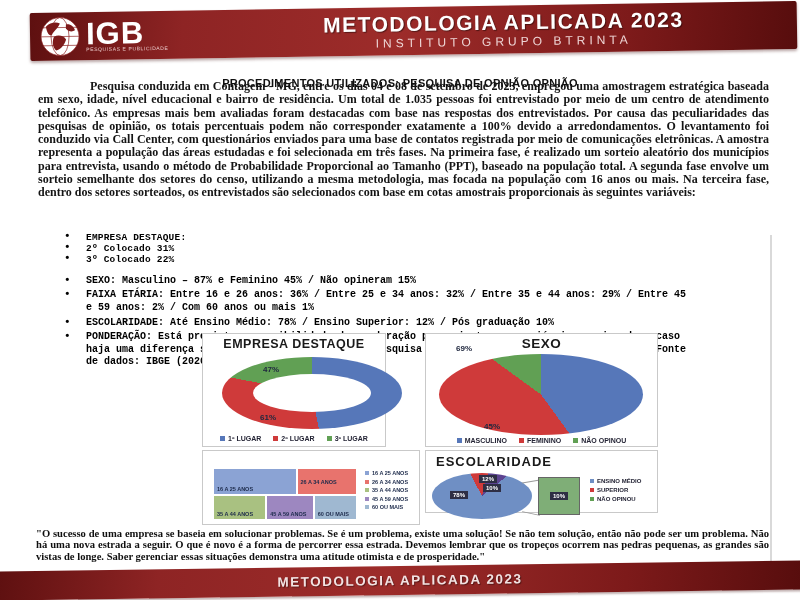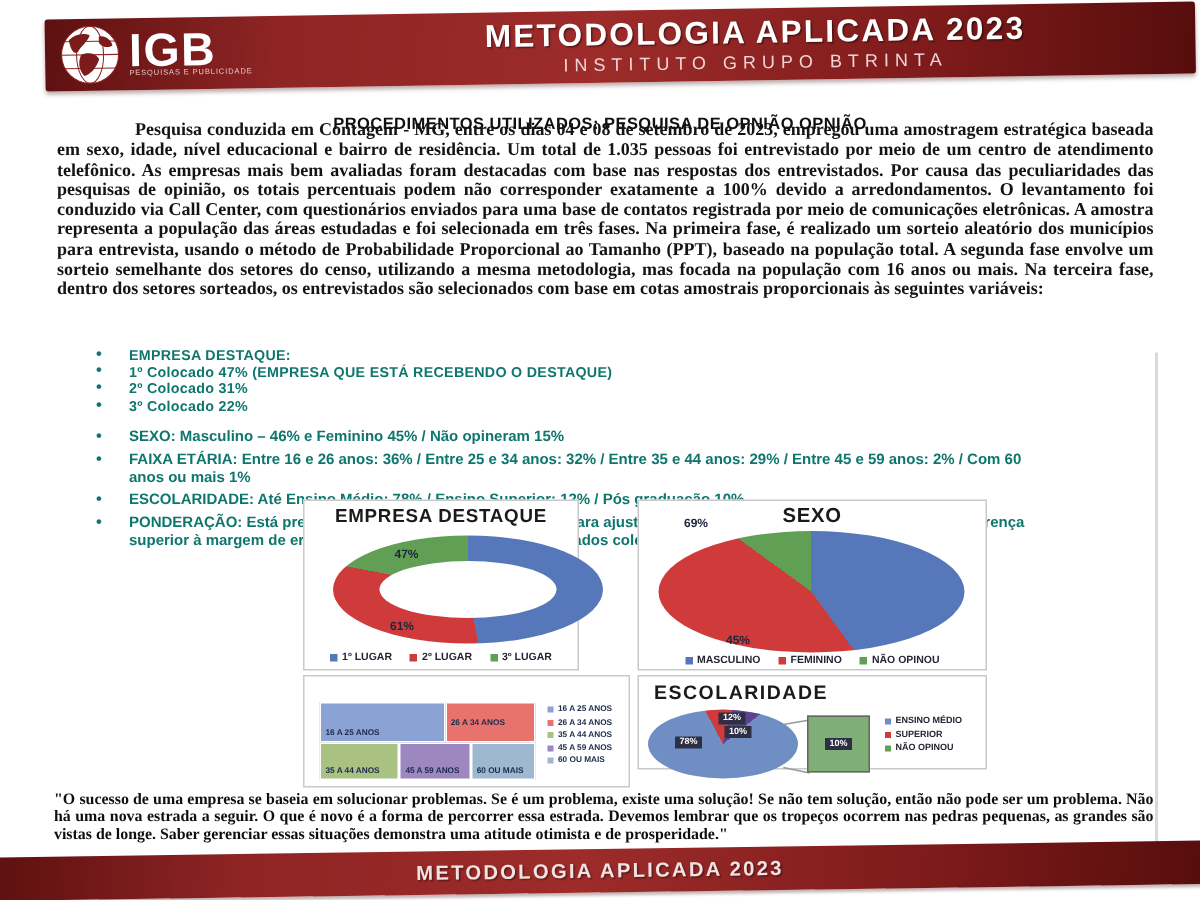--- a/index.html
+++ b/index.html
@@ -16,21 +16,21 @@
   .logo-sub { color:#e8c6c6; font-family:"Liberation Sans",sans-serif; font-size:5px; letter-spacing:.6px; margin-top:-2px; }
   .banner-center { position:absolute; left:210px; right:30px; text-align:center; }
   .banner-title { color:#ffffff; font-family:"Liberation Sans",sans-serif; font-weight:bold; font-size:21px; letter-spacing:1.5px; text-shadow:1px 1px 1px rgba(0,0,0,.45); }
   .banner-sub { color:#eed5d5; font-family:"Liberation Sans",sans-serif; font-size:12px; letter-spacing:4px; }
   .banner-bottom { left:-3px; right:-3px; top:566px; height:29px; transform:rotate(-0.8deg); justify-content:center; box-shadow:0 2px 2px rgba(60,10,10,.3); }
   .footer-title { color:#f2e2e2; font-family:"Liberation Sans",sans-serif; font-weight:bold; font-size:13.5px; letter-spacing:1.5px; text-shadow:1px 1px 1px rgba(0,0,0,.4); }
 
   
   .doc-heading { position:absolute; top:77px; left:0; width:100%; text-align:center; font-family:"Liberation Sans",sans-serif; font-weight:bold; font-size:11px; letter-spacing:.3px; color:#101010; }
   .doc-paragraph { position:absolute; top:80px; left:38px; width:731px; font-size:12px; font-weight:bold; line-height:13.3px; text-align:justify; text-indent:52px; color:#141414; }
-  .doc-bullets { position:absolute; top:232px; left:62px; width:625px; list-style:none; font-family:Liberation Sans, sans-serif; color:#0f766e; }
+  .doc-bullets { position:absolute; top:232px; left:62px; width:625px; list-style:none; font-family:Liberation Mono, monospace; color:#000000; }
   .doc-bullets li { position:relative; padding-left:24px; }
   .doc-bullets li::before { content:"\2022"; position:absolute; left:2px; top:-1px; font-size:11px; }
   .b-g1 { font-size:9.5px; font-weight:bold; line-height:11.2px; letter-spacing:.2px; }
   .b-g2 { font-size:10px; font-weight:600; line-height:12.3px; margin-top:2.5px; }
   .b-gap { margin-top:9px; }
   .doc-quote { position:absolute; top:528px; left:36px; width:733px; font-size:10.6px; font-weight:bold; line-height:11.4px; text-align:justify; color:#0f0f0f; }
 
   
   .card { position:absolute; background:#fff; border:1px solid #c9c9c9; }
   .card-title { text-align:center; font-family:"Liberation Sans",sans-serif; font-weight:bold; color:#1a1a1a; }
@@ -120,24 +120,23 @@
       <div class="banner-sub">INSTITUTO GRUPO BTRINTA</div>
     </div>
   </div>
 
   <div class="doc-heading">PROCEDIMENTOS UTILIZADOS: PESQUISA DE OPNIÃO OPNIÃO</div>
 
   <div class="doc-paragraph">Pesquisa conduzida em  Contagem - MG, entre os dias 04 e 08 de setembro de 2023, empregou uma amostragem estratégica baseada em sexo, idade, nível educacional e bairro de residência. Um total de 1.035 pessoas foi entrevistado por meio de um centro de atendimento telefônico. As empresas mais bem avaliadas foram destacadas com base nas respostas dos entrevistados. Por causa das peculiaridades das pesquisas de opinião, os totais percentuais podem não corresponder exatamente a 100% devido a arredondamentos. O levantamento foi conduzido via Call Center, com questionários enviados para uma base de contatos registrada por meio de comunicações eletrônicas. A amostra representa a população das áreas estudadas e foi selecionada em três fases. Na primeira fase, é realizado um sorteio aleatório dos municípios para entrevista, usando o método de Probabilidade Proporcional ao Tamanho (PPT), baseado na população total. A segunda fase envolve um sorteio semelhante dos setores do censo, utilizando a mesma metodologia, mas focada na população com 16 anos ou mais. Na terceira fase, dentro dos setores sorteados, os entrevistados são selecionados com base em cotas amostrais proporcionais às seguintes variáveis:</div>
 
   <ul class="doc-bullets">
     <li class="b-g1">EMPRESA DESTAQUE:</li>
-    <li class="b-g1">1º Colocado 47% (EMPRESA QUE ESTÁ RECEBENDO O DESTAQUE)</li>
     <li class="b-g1">2º Colocado 31%</li>
     <li class="b-g1">3º Colocado 22%</li>
-    <li class="b-g2 b-gap">SEXO: Masculino – 46% e Feminino 45% / Não opineram 15%</li>
+    <li class="b-g2 b-gap">SEXO: Masculino – 87% e Feminino 45% / Não opineram 15%</li>
     <li class="b-g2">FAIXA ETÁRIA: Entre 16 e 26 anos: 36% / Entre 25 e 34 anos: 32% / Entre 35 e 44 anos: 29% / Entre 45 e 59 anos: 2% / Com 60 anos ou mais 1%</li>
     <li class="b-g2">ESCOLARIDADE: Até Ensino Médio: 78% / Ensino Superior: 12% / Pós graduação 10%</li>
     <li class="b-g2">PONDERAÇÃO: Está prevista a possibilidade de ponderação para ajustar as variáveis mencionadas, caso haja uma diferença superior à margem de erro da pesquisa entre a amostra e os dados coletados. Fonte de dados: IBGE (2020)</li>
   </ul>
 
   <div class="card" id="card-empresa">
     <div class="card-title">EMPRESA DESTAQUE</div>
     <div class="donut" style="background: conic-gradient(rgb(86, 119, 185) 0deg, rgb(86, 119, 185) 169.2deg, rgb(207, 58, 58) 169.2deg, rgb(207, 58, 58) 280.8deg, rgb(97, 160, 84) 280.8deg, rgb(97, 160, 84) 360deg);">
       <div class="donut-hole"></div>
     </div>

